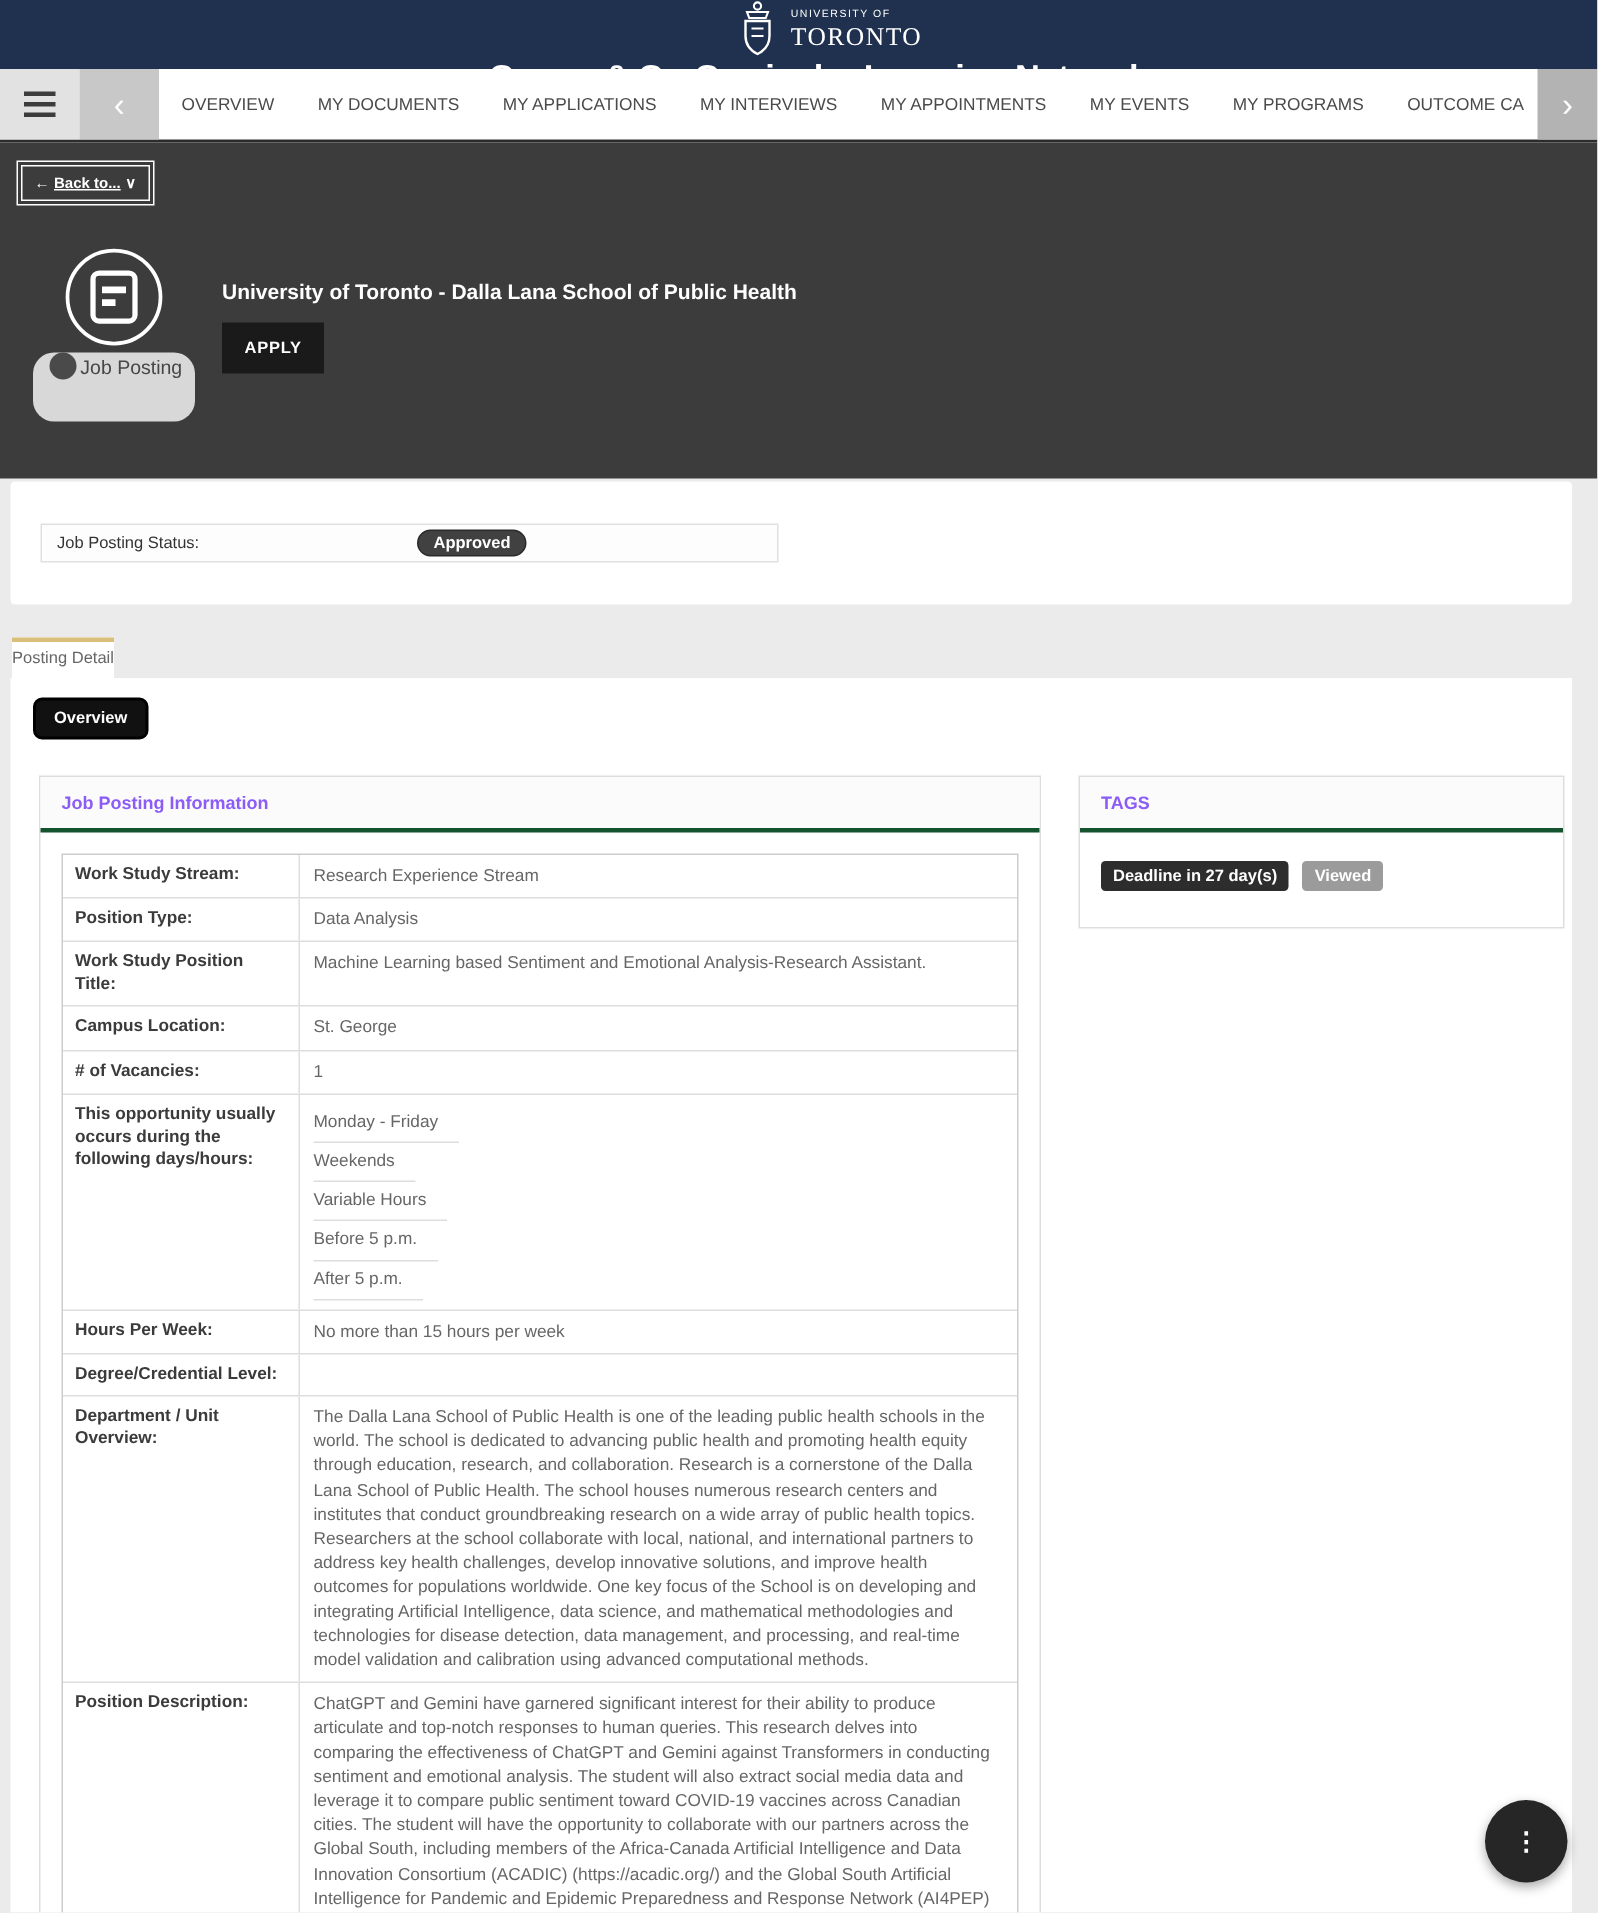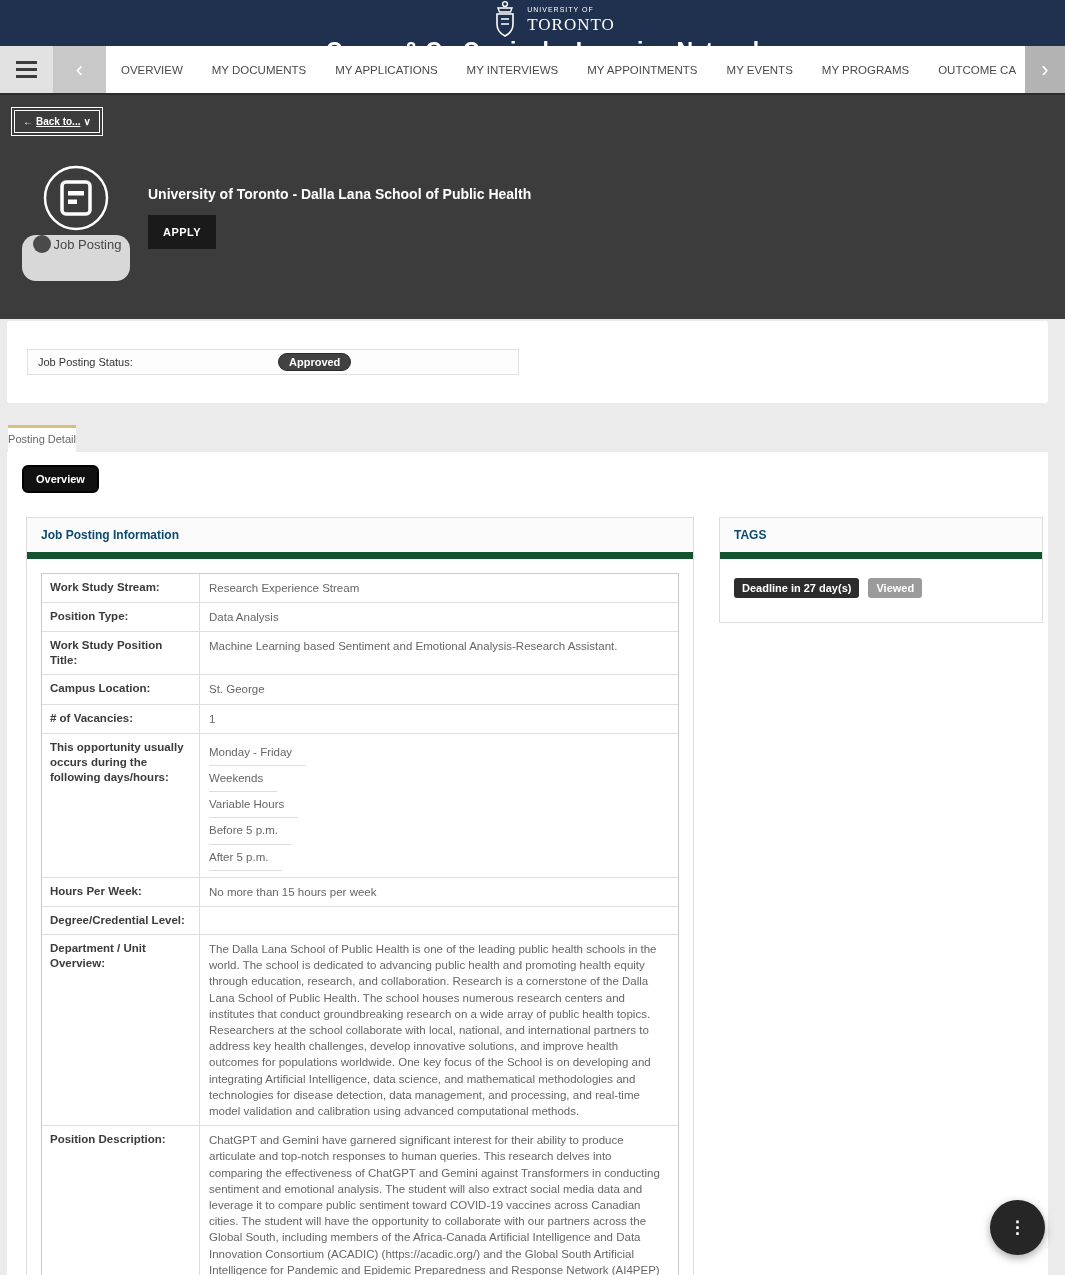--- a/index.html
+++ b/index.html
@@ -47,21 +47,21 @@
 
   
   .tabstrip { margin-top:22px; height:27px; }
   .tab-active { margin-left:8px; width:68px; height:27px; background:#ffffff; border-top:3px solid #d9c07a; font-size:11px; color:#666666; text-align:center; line-height:23px; cursor:pointer; }
 
   
   .content { position:relative; width:1041px; margin-left:7px; background:#ffffff; min-height:828px; padding-top:13px; }
   .overview-btn { margin-left:15px; background:#111111; color:#ffffff; border:2px solid #000000; border-radius:6px; font-size:11px; font-weight:bold; padding:6px 12px; cursor:pointer; font-family:"Liberation Sans", sans-serif; }
   .columns { display:flex; margin-top:24px; align-items:flex-start; }
   .panel { border:1px solid #dddddd; background:#ffffff; }
-  .panel-header { background:#fbfbfb; border-bottom:7px solid #14532d; font-size:12px; font-weight:bold; color:#0c4a6e; padding:10px 14px; }
+  .panel-header { background:#fbfbfb; border-bottom:3px solid #14532d; font-size:12px; font-weight:bold; color:#8b5cf6; padding:10px 14px; }
   .info-panel { width:668px; margin-left:19px; }
   .info-body { padding:14px; }
   .info-table { border:1px solid #cccccc; }
   .trow { display:flex; border-bottom:1px solid #dddddd; }
   .trow:last-child { border-bottom:none; }
   .tlabel { flex:0 0 158px; border-right:1px solid #dddddd; font-size:11.5px; font-weight:bold; color:#3b3b3b; padding:6px 10px 6px 8px; line-height:15px; }
   .tvalue { flex:1; font-size:11.5px; color:#666666; padding:6px 10px 6px 9px; line-height:16.2px; }
   .list-item { width:max-content; max-width:100%; padding:4px 14px 5px 0; border-bottom:1px solid #dddddd;text-align:right; }
   .list-item:last-child { border-bottom:1px solid #dddddd; }
   .tags-panel { width:324px; margin-left:25px; }

